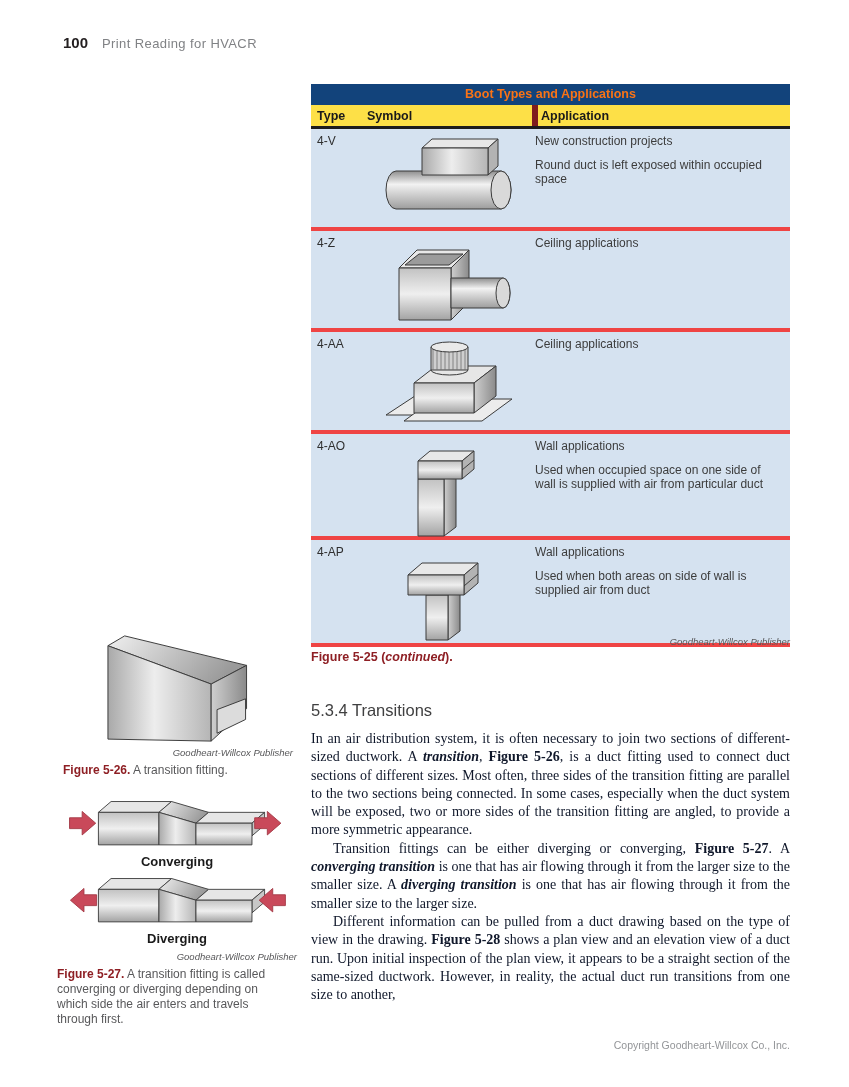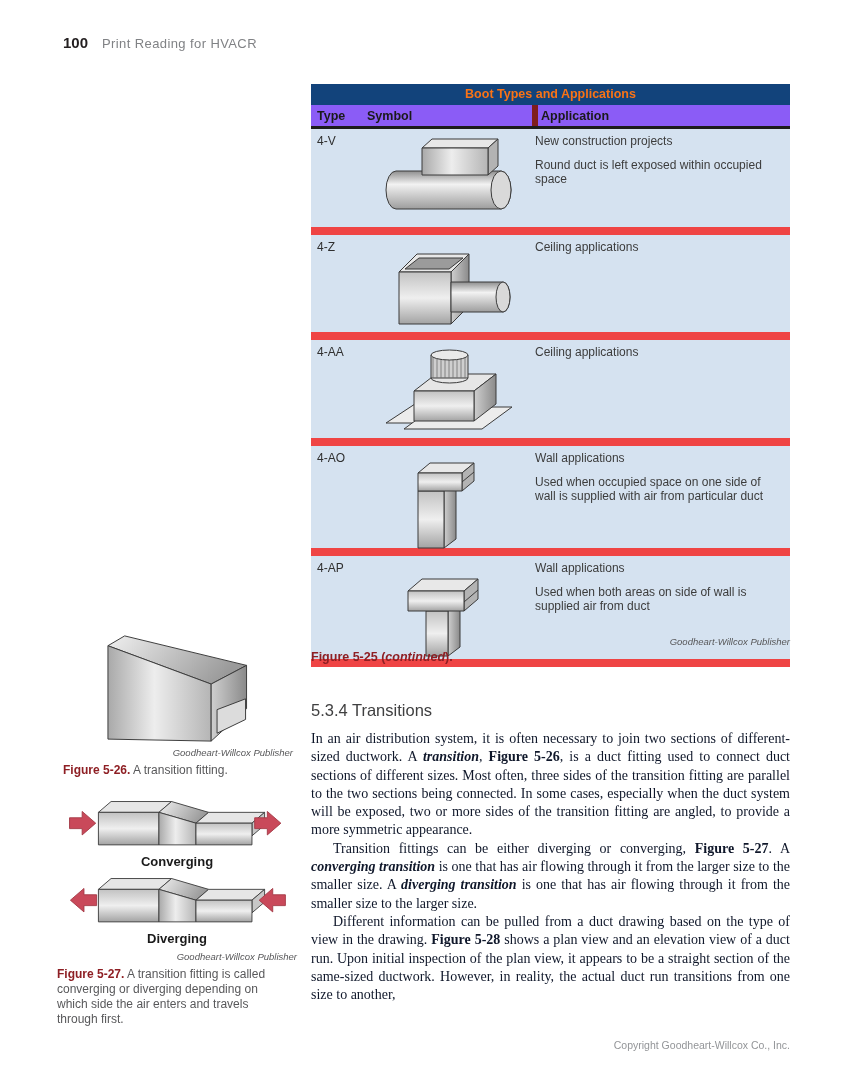--- a/index.html
+++ b/index.html
@@ -11,27 +11,27 @@
 
   
   .runhead{left:63px;top:34px;display:flex;align-items:baseline;gap:14px;}
   .pagenum{font-size:15px;font-weight:bold;color:#231f20;}
   .booktitle{font-size:13px;color:#808285;letter-spacing:.4px;}
 
   
   .btable{left:311px;top:84px;width:479px;}
   .btitle{background:#12437b;color:#f97316;font-weight:bold;font-size:12.5px;
           text-align:center;padding:4px 0 4px;line-height:13px;}
-  .bhead{display:grid;grid-template-columns:54px 167px 1fr;background:#8b5cf6;
+  .bhead{display:grid;grid-template-columns:54px 167px 1fr;background:#fde047;
          border-bottom:3px solid #1c1c1c;font-weight:bold;font-size:12.5px;color:#1a1a1a;}
   .bhead .hcell{padding:4px 0 3px 6px;}
   .bhead .hcell.sym{padding-left:2px;}
   .bhead .hcell.app{padding-left:3px;border-left:6px solid #7f1d1d;}
   .brow{display:grid;grid-template-columns:54px 167px 1fr;background:#d5e2f0;
-        border-bottom:8px solid #ef4444;font-size:12px;color:#3c3c3c;}
+        border-bottom:4px solid #ef4444;font-size:12px;color:#3c3c3c;}
   .brow.h1{height:98px;} .brow.h2{height:97px;} .brow.h3{height:98px;}
   .brow.h4{height:102px;} .brow.h5{height:103px;}
   .brow .type{padding:5px 0 0 6px;color:#2f2f2f;}
   .brow .sym{display:flex;justify-content:center;align-items:flex-start;padding-top:5px;}
   .brow .app{padding:5px 10px 0 3px;line-height:14.5px;}
   .brow .app .l1{margin-bottom:9px;}
 
   .tcredit{left:311px;top:636px;width:479px;text-align:right;
            font-size:9.5px;font-style:italic;color:#58585a;}
   .fig525{left:311px;top:650px;font-size:12.5px;font-weight:bold;color:#8e1f24;}

